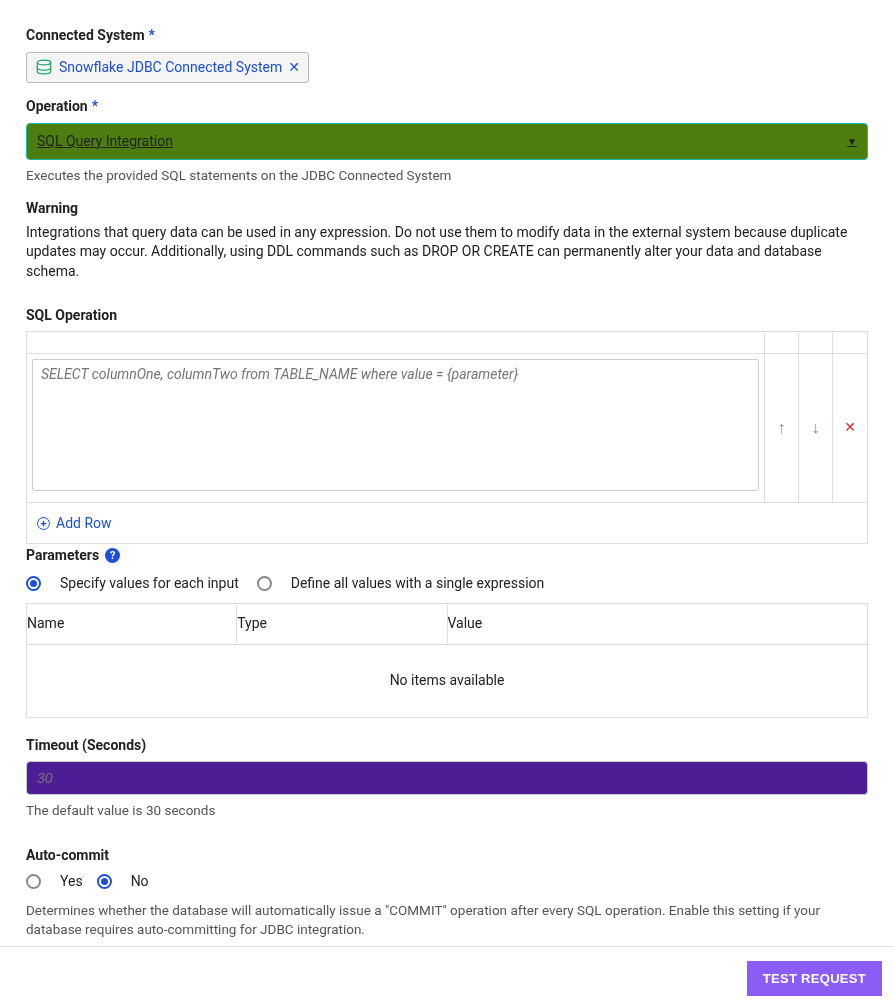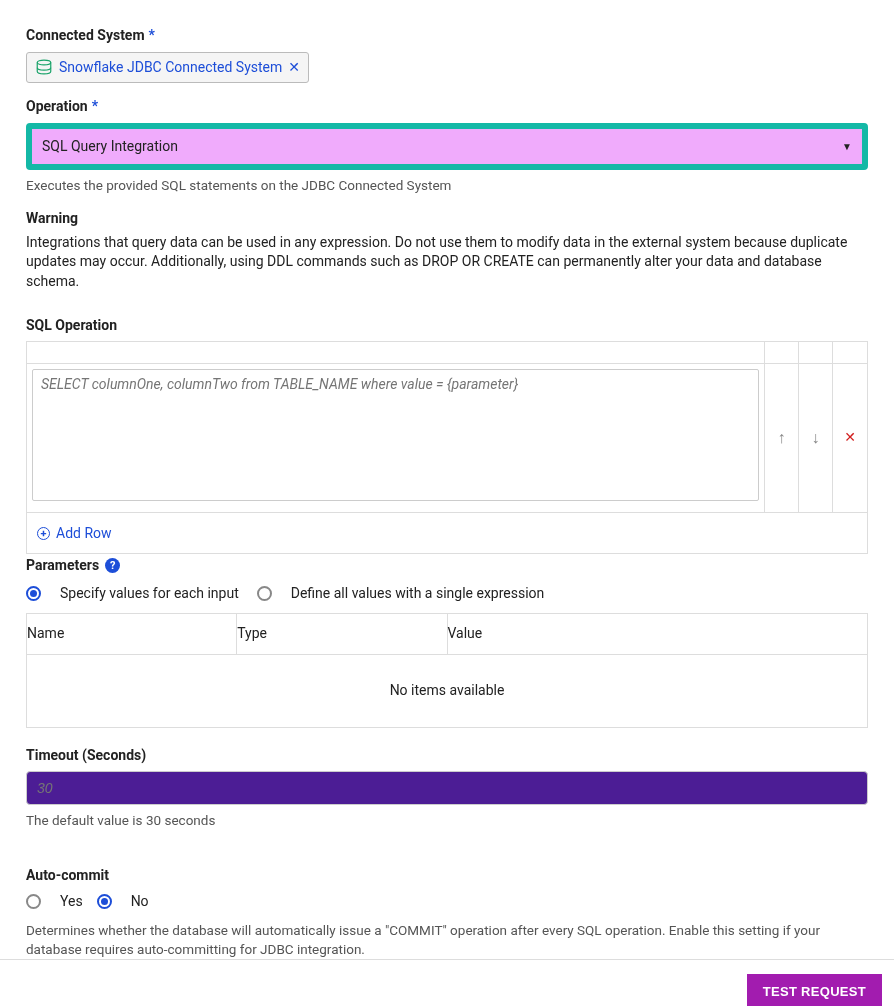--- a/index.html
+++ b/index.html
@@ -41,29 +41,30 @@
     font-size: 14px;
   }
   .chip-remove {
     color: #1d4ed8;
     font-size: 14px;
     cursor: pointer;
     line-height:1;
   }
   .select {
     width: 100%;
-    border: 6px solid #14b8a6;
+    border: 1px solid #14b8a6;
     border-radius: 4px;
     padding: 8px 10px;
     font-size: 14px;
     display: flex;
     justify-content: space-between;
     align-items: center;
     cursor: pointer;
-    background:#f0abfc;
+    background:#4d7c0f;
+    text-decoration:underline;
   }
   .helper {
     color: #555;
     font-size: 13.5px;
     margin-top: 6px;
   }
   .warn-title { font-weight:700; margin-top:14px; margin-bottom:4px;}
   .warn-text { font-size:14px; color:#222; max-width: 830px;}
   .section-label { font-weight:700; font-size:14px; margin-top:24px; margin-bottom:6px;}
   .stmt-table {
@@ -122,21 +123,21 @@
     width:100%; border:1px solid #ccc; border-radius:4px; padding:8px 10px;
     font-style:italic; color:#888; font-size:14px;
     background:#4c1d95;
   }
   .footer {
     border-top:1px solid #ddd;
     padding:14px 12px 14px 12px;
     display:flex; justify-content:flex-end;
   }
   .test-btn {
-    background:#a21caf; color:#fff; border:none;
+    background:#8b5cf6; color:#fff; border:none;
     padding:10px 16px; font-weight:700; font-size:13px; letter-spacing:0.3px;
     cursor:pointer;
   }
   .arrow-icon { color:#888; font-size:16px; }
   .delete-icon { color:#d21f1f; font-size:14px; }
   .caret { font-size:10px; color:#222;}
   .help-icon {
     width:15px; height:15px; border-radius:50%; background:#1d4ed8; color:#fff;
     font-size:11px; font-weight:700; display:inline-flex; align-items:center; justify-content:center;
   }
@@ -243,21 +244,21 @@
     </thead>
   </table>
   <div class="param-empty">No items available</div>
 
   
   <div class="section-label" style="margin-top:18px">Timeout (Seconds)</div>
   <input class="text-input" placeholder="30" style="">
   <div class="helper">The default value is 30 seconds</div>
 
   
-  <div class="section-label" style="margin-top:36px">Auto-commit</div>
+  <div class="section-label" style="margin-top:26px">Auto-commit</div>
   <div class="radio-row" style="gap:14px">
     <label class="radio-item">
       <input type="radio" name="autocommit" class="empty" style="">
       <span>Yes</span>
     </label>
     <label class="radio-item">
       <input type="radio" name="autocommit" checked="" style="">
       <span>No</span>
     </label>
   </div>

